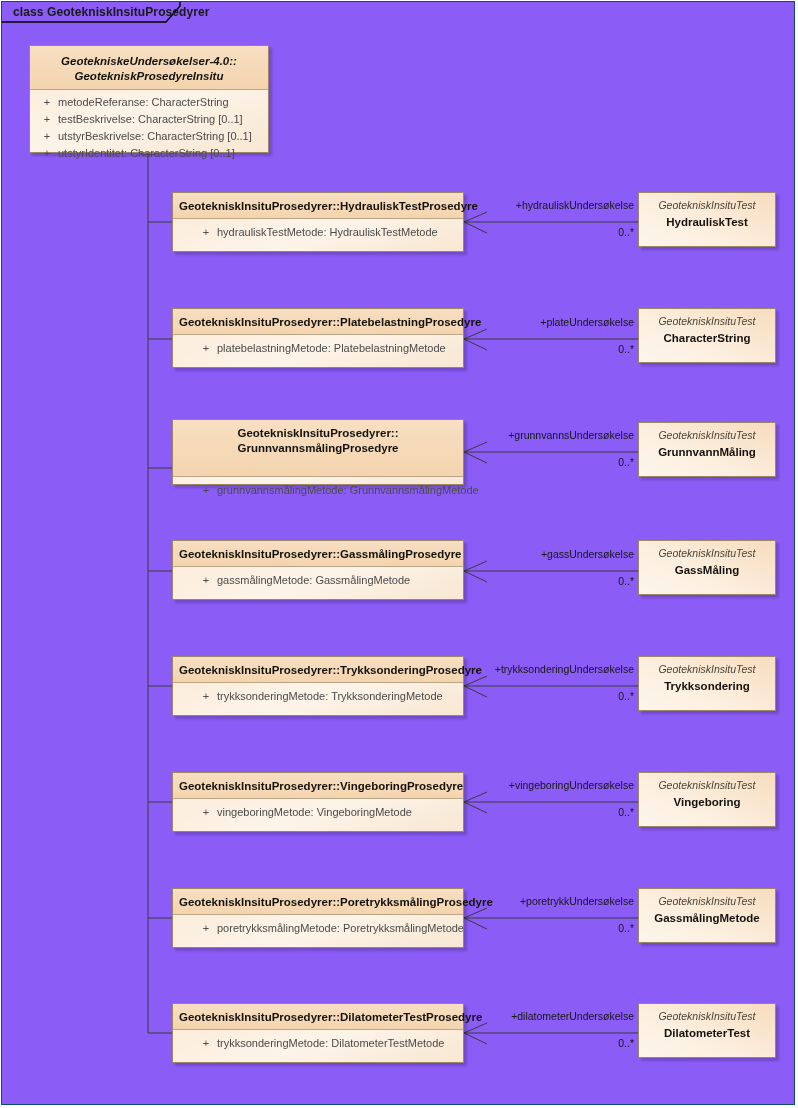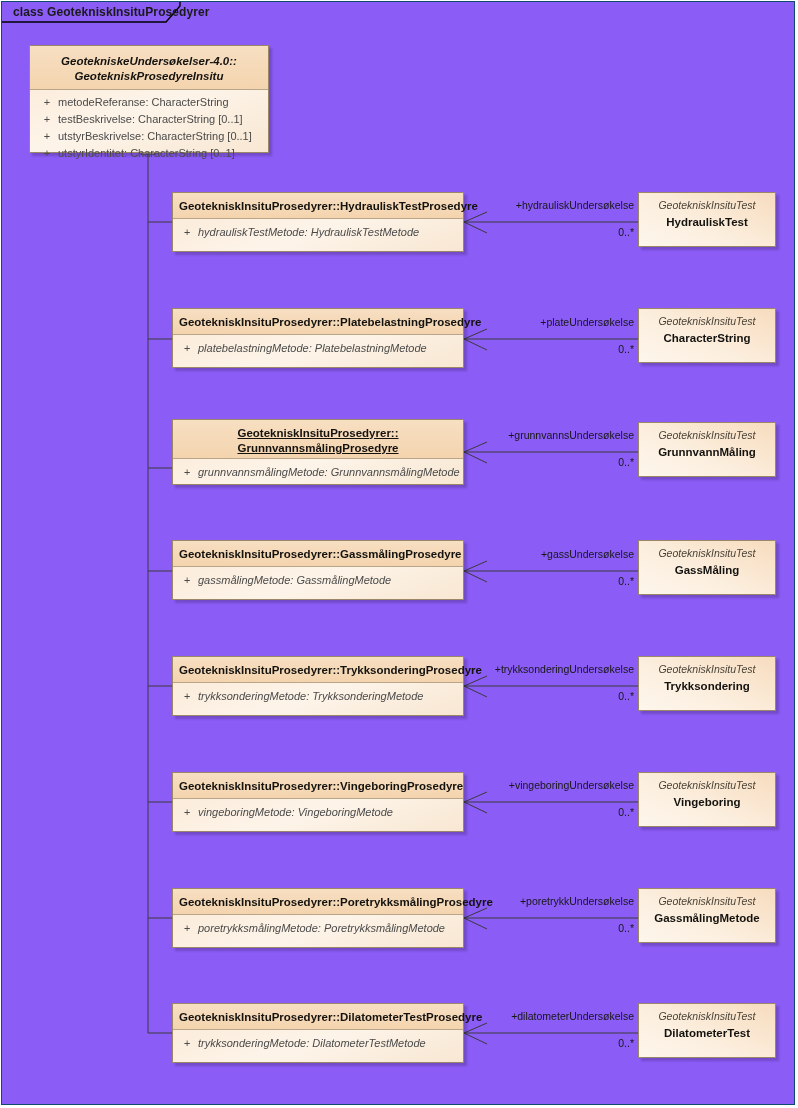--- a/index.html
+++ b/index.html
@@ -51,22 +51,22 @@
   .attr .vis{display:inline-block;width:22px;text-align:center;color:#4a4a4a;}
 
   
   #root-class{left:27px;top:31px;width:240px;height:108px;margin-top:12px;}
   #root-class .uml-head{height:44px;padding-top:8px;}
   #root-class .uml-body{padding-left:6px;}
 
   
   .sub-box{left:170px;width:292px;}
   .sub-box .uml-head{height:26px;padding-top:6px;}
-  .sub-box.two-line .uml-head{height:39px;padding-top:6px;text-decoration:underline;}
-  .sub-box .uml-body{padding-top:5px;padding-left:3px;font-style:italic;}
+  .sub-box.two-line .uml-head{height:57px;padding-top:6px;}
+  .sub-box .uml-body{padding-top:5px;padding-left:22px;}
 
   
   .type-box{
     left:636px;width:138px;height:55px;
     padding:6px 8px 12px 8px;box-sizing:border-box;text-align:center;
     background:linear-gradient(205deg,#f7dcbe 0%,#fcefdf 60%,#fdf6ec 100%);
   }
   .type-box .stereo{
     font-size:10.5px;font-style:italic;color:#4a4438;line-height:13px;
     white-space:nowrap;

